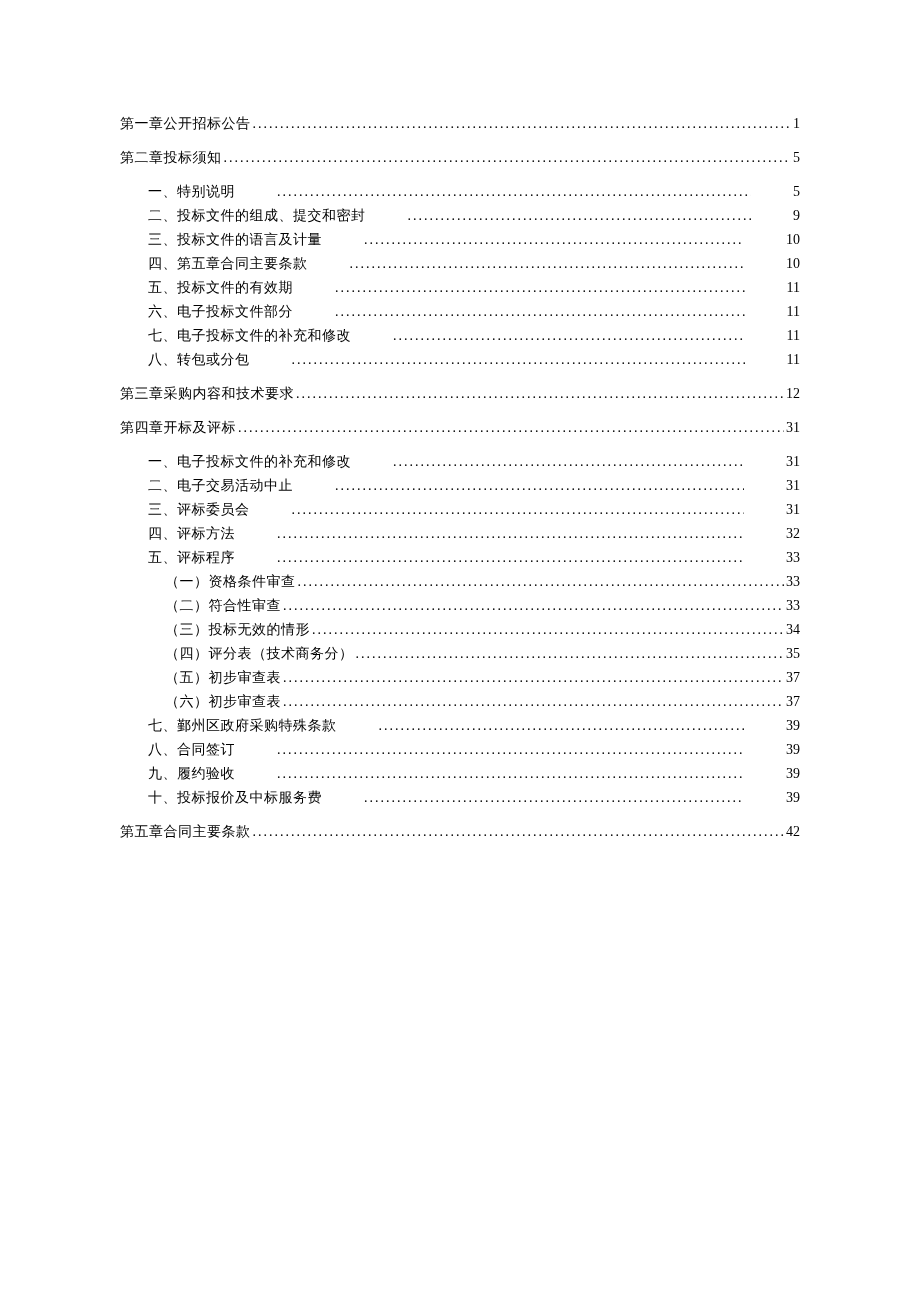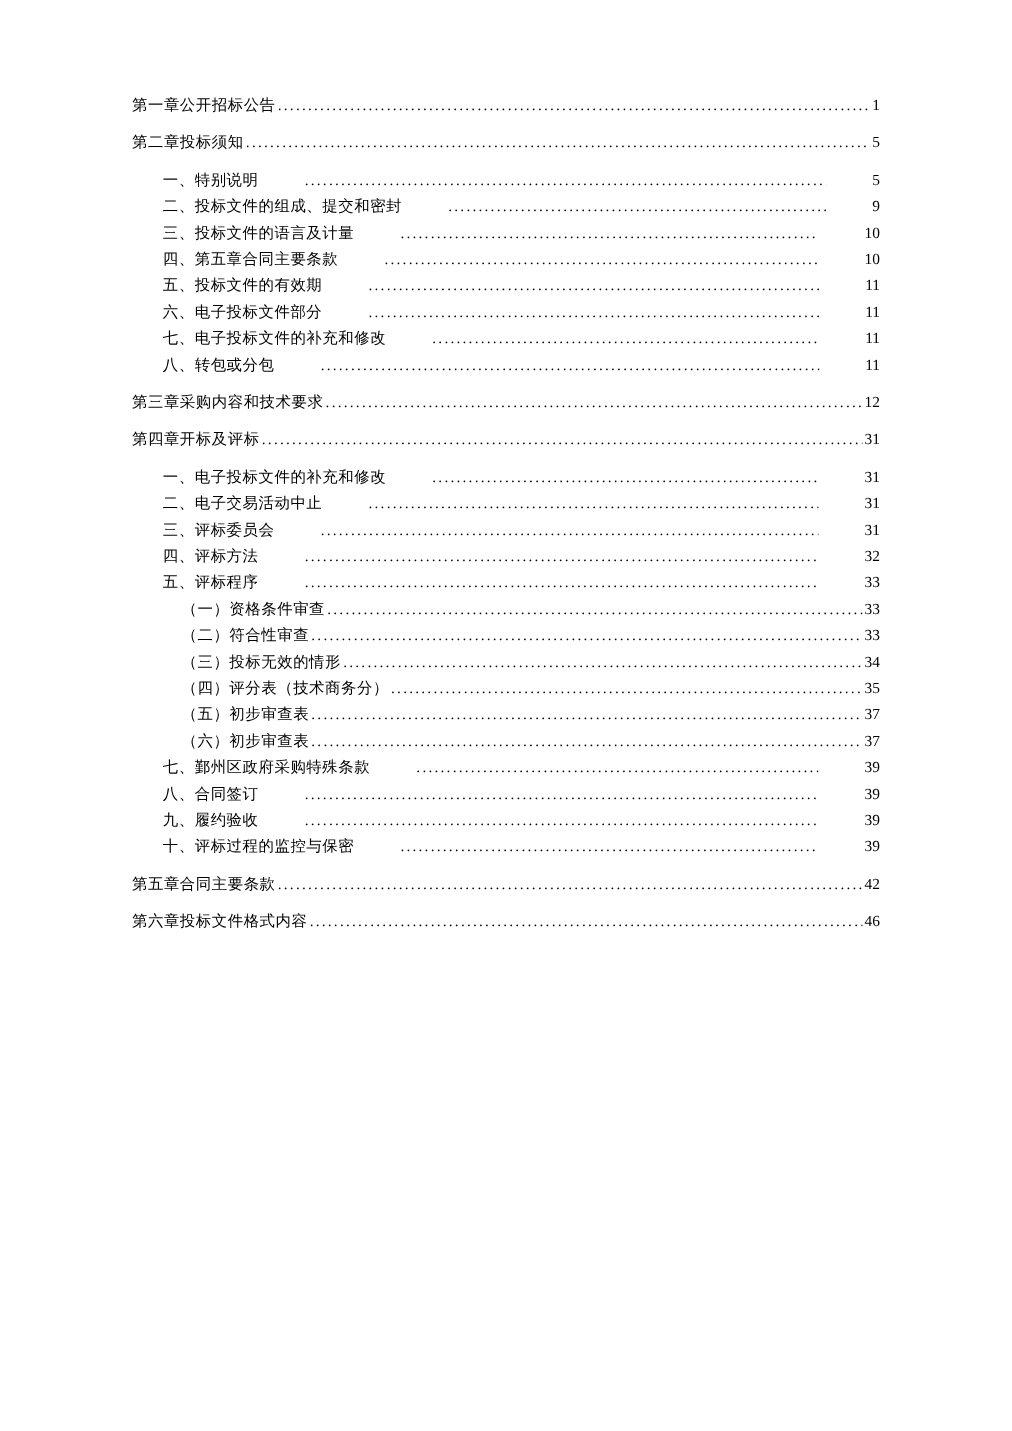--- a/index.html
+++ b/index.html
@@ -4,21 +4,21 @@
 <style>
   body {
     margin: 0;
     padding: 0;
     background: #ffffff;
     font-family: "SimSun", "宋体", serif;
     width: 920px;
     min-height: 1301px;
   }
   .page {
-    padding: 85px 120px 60px 120px;
+    padding: 112px 120px 60px 120px;
     box-sizing: border-box;
     width: 100%;
   }
   .toc-entry {
     display: flex;
     align-items: baseline;
     white-space: nowrap;
     overflow: hidden;
     font-size: 14px;
     line-height: 24px;
@@ -189,28 +189,23 @@
         <span class="toc-label">八、合同签订</span>
         <span class="toc-leader"></span>
         <span class="toc-page">39</span>
       </div>
       <div class="toc-entry level2">
         <span class="toc-label">九、履约验收</span>
         <span class="toc-leader"></span>
         <span class="toc-page">39</span>
       </div>
       <div class="toc-entry level2">
-        <span class="toc-label">十、评标过程的监控与保密</span>
+        <span class="toc-label">十、投标报价及中标服务费</span>
         <span class="toc-leader"></span>
         <span class="toc-page">39</span>
       </div>
       <div class="toc-entry chapter">
         <span class="toc-label">第五章合同主要条款</span>
         <span class="toc-leader"></span>
         <span class="toc-page">42</span>
-      </div>
-      <div class="toc-entry chapter">
-        <span class="toc-label">第六章投标文件格式内容</span>
-        <span class="toc-leader"></span>
-        <span class="toc-page">46</span>
       </div>
     </div>
 </div>
 
 </body></html>

